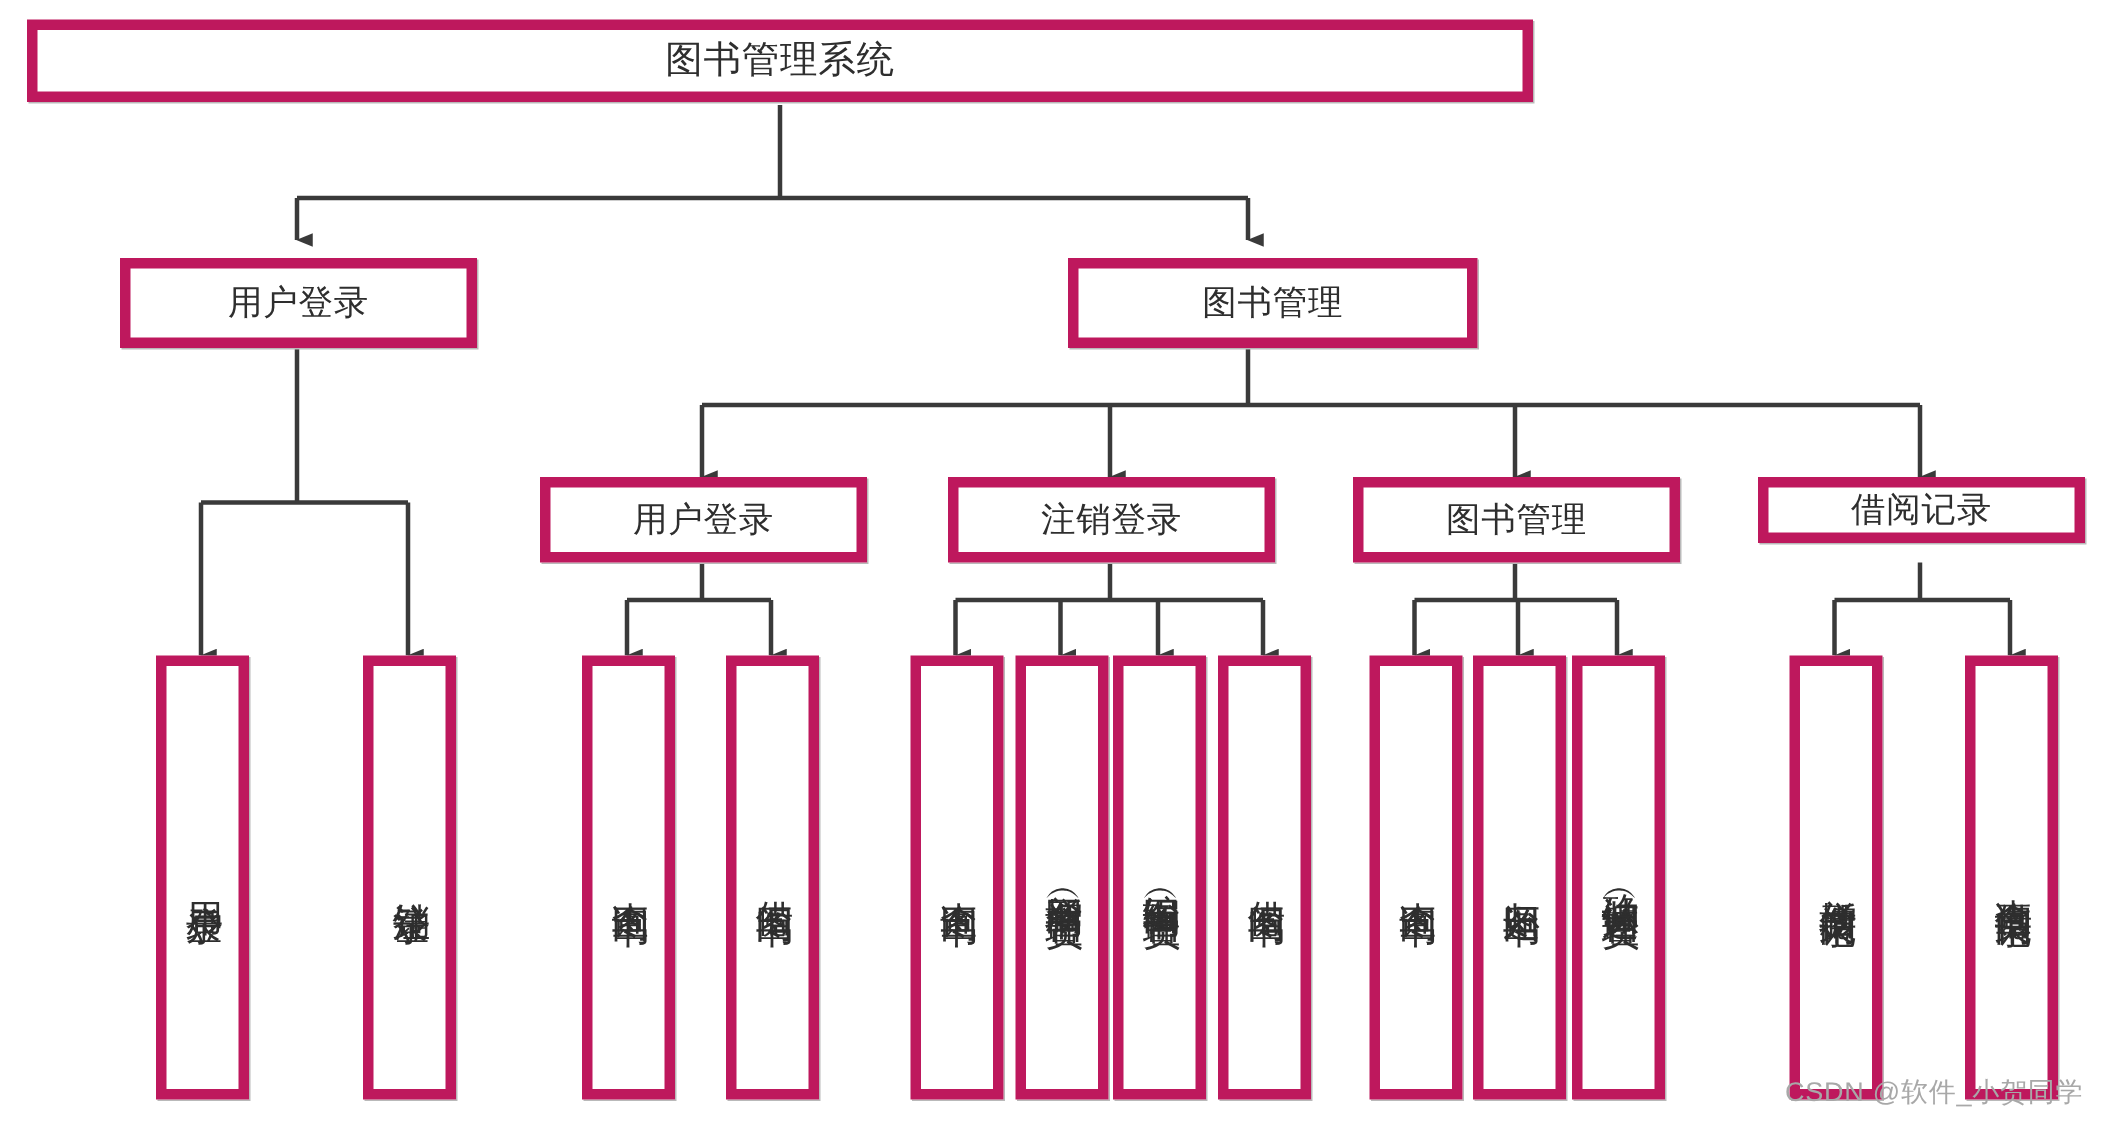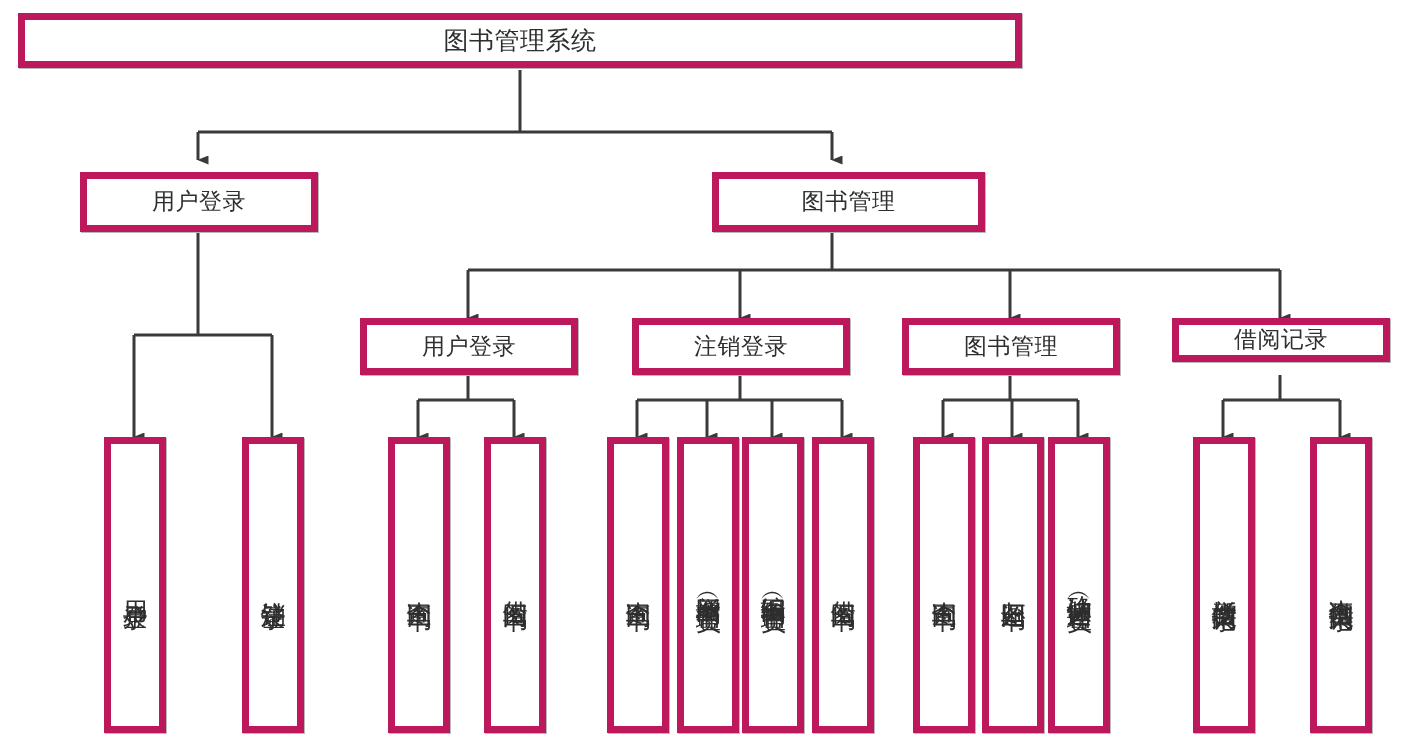--- a/index.html
+++ b/index.html
@@ -186,14 +186,15 @@
     <span class="label">确认归还（管理员）</span>
   </div>
 
   <div class="node vertical" style="left:1193px; top:437px; width:62px; height:296px;">
     <span class="label">新增借阅记录</span>
   </div>
   <div class="node vertical" style="left:1310px; top:437px; width:62px; height:296px;">
     <span class="label">查询借阅记录</span>
   </div>
 
+  <div class="watermark" style="left:1190px; top:716px;">CSDN @软件_小贺同学</div>
 
 </div>
 
 </body></html>

